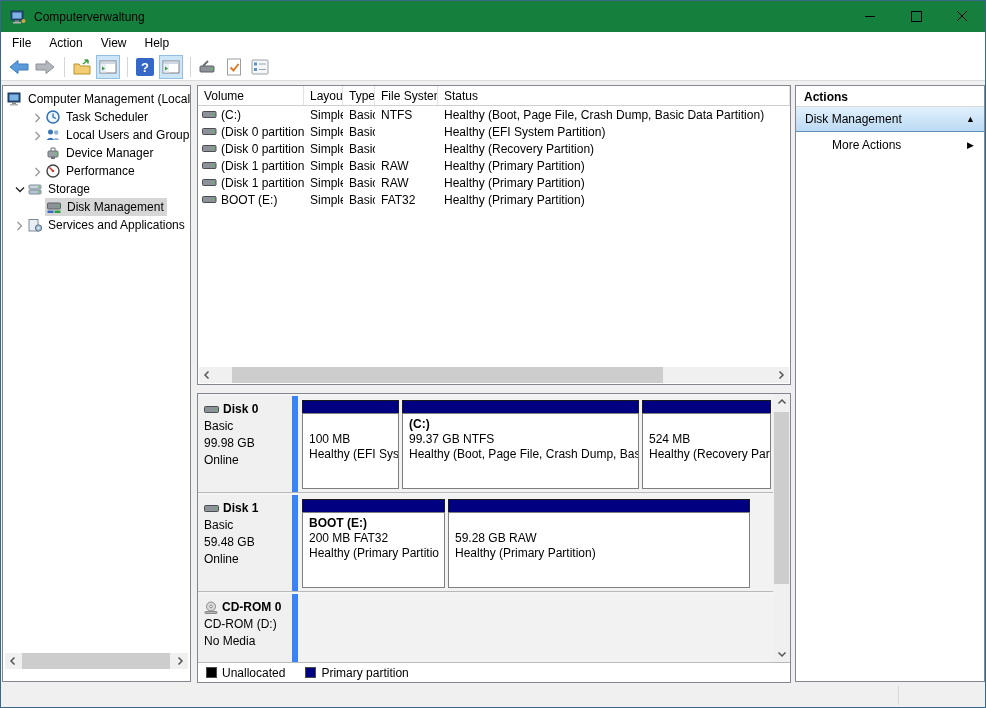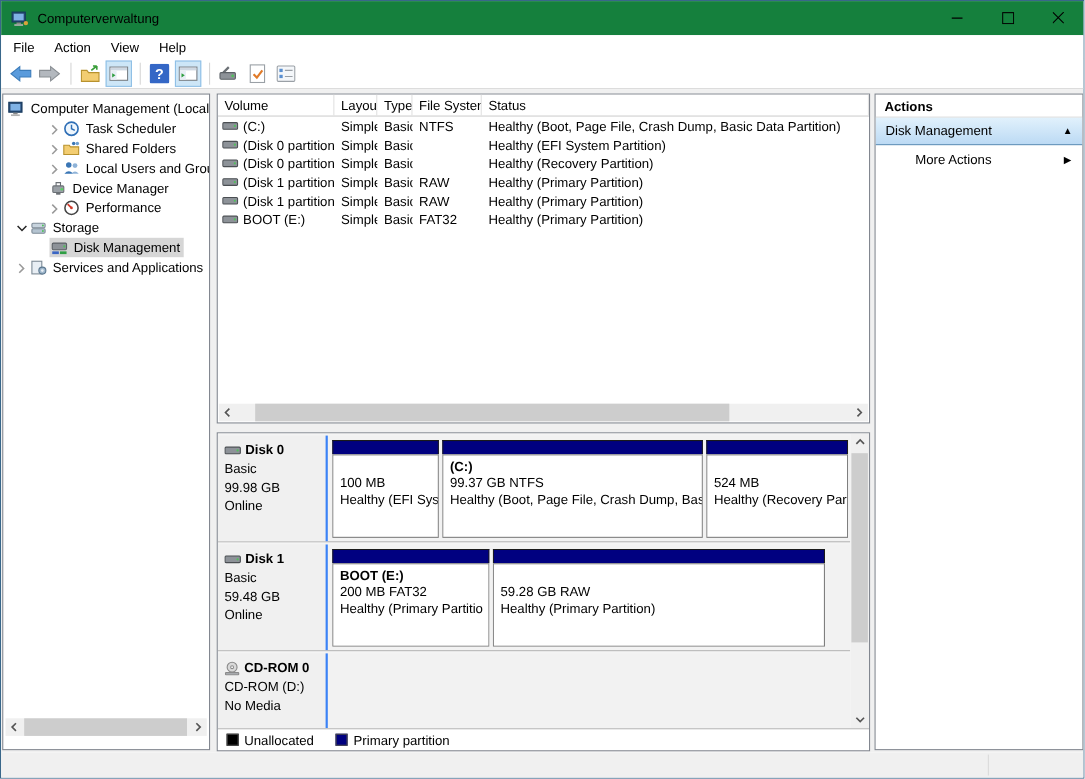--- a/index.html
+++ b/index.html
@@ -28,21 +28,21 @@
   .main{position:absolute;left:0;top:80px;width:984px;height:603px;background:#f0f0f0}
   .pane{position:absolute;background:#fff;border:1px solid #828790}
   #tree-pane{left:1px;top:4px;width:189px;height:597px;overflow:hidden}
   #volume-pane{left:196px;top:4px;width:594px;height:300px;overflow:hidden}
   #disk-pane{left:196px;top:312px;width:594px;height:290px;overflow:hidden}
   #actions-pane{left:794px;top:4px;width:190px;height:597px;overflow:hidden}
 
   
   .tree{padding-top:4px}
   .tree-row{height:18px;display:flex;align-items:center;white-space:nowrap;overflow:hidden}
-  .lvl0{padding-left:4px}.lvl1{padding-left:8px}.lvl2{padding-left:38px}.lvl2b{padding-left:42px}
+  .lvl0{padding-left:4px}.lvl1{padding-left:8px}.lvl2{padding-left:26px}.lvl2b{padding-left:42px}
   .chev{width:16px;flex:0 0 16px;display:flex;align-items:center;justify-content:center}
   .ticon{width:16px;height:16px;flex:0 0 16px;display:flex;align-items:center;justify-content:center}
   .tlabel{margin-left:5px}
   .selwrap{display:flex;align-items:center;background:#d6d6d6;padding:1px 3px 1px 1px}
   .hscroll{position:absolute;height:16px;background:#f0f0f0;display:flex;align-items:center}
   #tree-hscroll{left:2px;right:2px;bottom:12px}
   .sb-arrow{width:16px;height:16px;flex:0 0 16px;display:flex;align-items:center;justify-content:center}
   .sb-thumb{height:16px;background:#cdcdcd}
   .sb-track{flex:1;position:relative;height:16px}
 
@@ -53,21 +53,21 @@
   .vl-row{display:flex;height:17px;align-items:center}
   .vl-c{padding-left:6px;overflow:hidden;white-space:nowrap}
   .vl-vol{display:flex;align-items:center;padding-left:4px}
   .vl-vol svg{margin-right:4px;flex:0 0 auto}
   #vl-hscroll{left:1px;right:1px;bottom:1px}
   #vl-thumb{position:absolute;left:17px;width:431px;top:0}
 
   
   .disk-scroll{position:absolute;left:0;top:0;right:17px;bottom:20px;background:#f4f4f4;overflow:hidden}
   .disk-row{position:absolute;left:0;width:100%;border-bottom:1px solid #b9b9b9;background:#f2f2f2}
-  .disk-label{position:absolute;left:0;top:0;bottom:0;width:100px;background:#f0f0f0;border-right:2px solid #3b82f6;padding:6px 6px 0 6px;overflow:hidden}
+  .disk-label{position:absolute;left:0;top:0;bottom:0;width:100px;background:#f0f0f0;border-right:6px solid #3b82f6;padding:6px 6px 0 6px;overflow:hidden}
   .dl-name{display:flex;align-items:center;font-weight:bold;white-space:nowrap}
   .dl-name svg{margin-right:3px}
   .dl-line{margin-top:3px;white-space:nowrap}
   .partition{position:absolute;top:4px;height:89px;overflow:hidden}
   .part-bar{height:13px;border:1px solid #1a1a1a;border-bottom:none}
   .part-body{height:76px;background:#fff;border:1px solid #7f7f7f;padding:3px 0 0 6px;overflow:hidden}
   .part-title{height:15px;font-weight:bold;white-space:nowrap;overflow:hidden}
   .part-line{height:15px;white-space:nowrap;overflow:hidden}
   .vscroll{position:absolute;right:0;top:0;bottom:20px;width:17px;background:#f0f0f0}
   .vscroll .sb-arrow{position:absolute;left:0;width:17px}
@@ -224,35 +224,20 @@
           <span class="ticon">
               <svg width="16" height="16">
                 <circle cx="8" cy="8" r="6" fill="#eef6fd" stroke="#2f6fb6" stroke-width="1.5"></circle>
                 <path d="M8 4.5 V8 L11 9.5" stroke="#2f6fb6" stroke-width="1.3" fill="none"></path>
               </svg>
             </span>
           <span class="tlabel">Task Scheduler</span>
         </div>
 
 
-        <div class="tree-row lvl2">
-          <span class="chev">
-              <svg width="12" height="12">
-                <path d="M4.5 3 L8.5 7 L4.5 11" fill="none" stroke="#9a9a9a" stroke-width="1.4"></path>
-              </svg>
-            </span>
-          <span class="ticon">
-              <svg width="16" height="16">
-                <circle cx="10" cy="3.5" r="1.6" fill="#3a76b5"></circle>
-                <circle cx="13.3" cy="3.5" r="1.6" fill="#6d9fd0"></circle>
-                <path d="M1 5 L1 13.5 L14.5 13.5 L14.5 6.5 L7 6.5 L6 5 Z" fill="#f3cd71" stroke="#b8922e"></path>
-              </svg>
-            </span>
-          <span class="tlabel">Shared Folders</span>
-        </div>
 
         <div class="tree-row lvl2">
           <span class="chev">
               <svg width="12" height="12">
                 <path d="M4.5 3 L8.5 7 L4.5 11" fill="none" stroke="#9a9a9a" stroke-width="1.4"></path>
               </svg>
             </span>
           <span class="ticon">
               <svg width="16" height="16">
                 <circle cx="5.5" cy="5" r="2.5" fill="#3a76b5"></circle>

